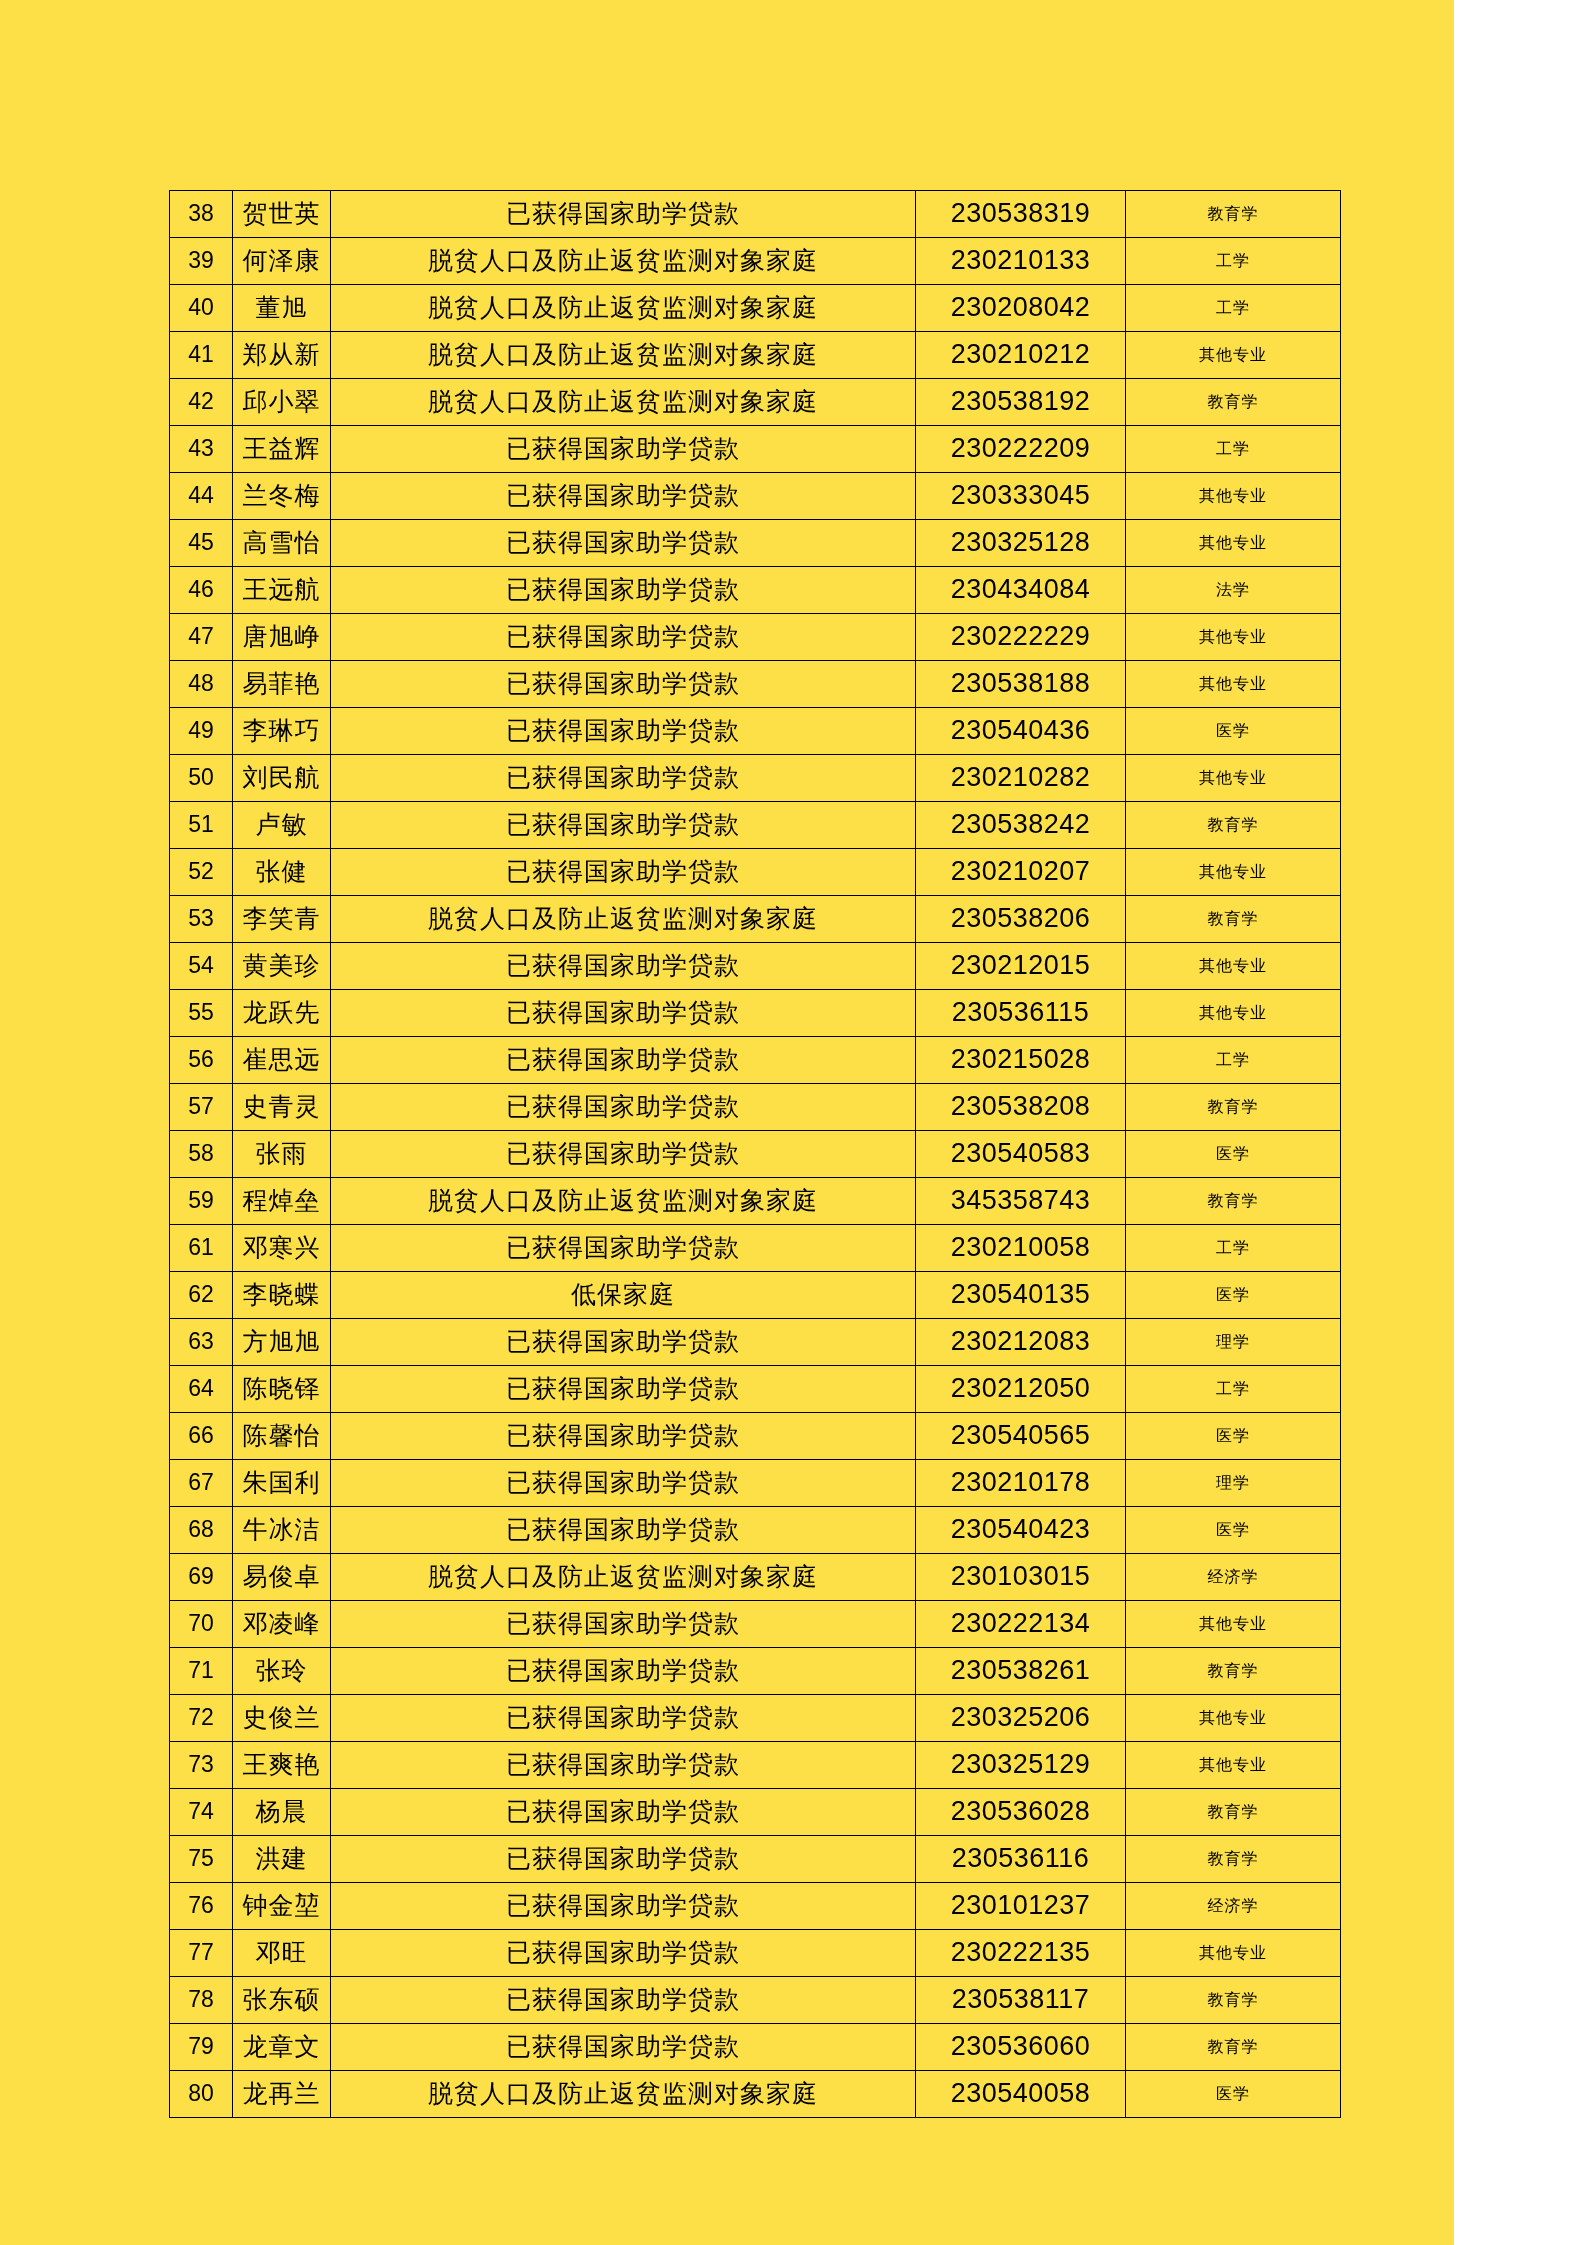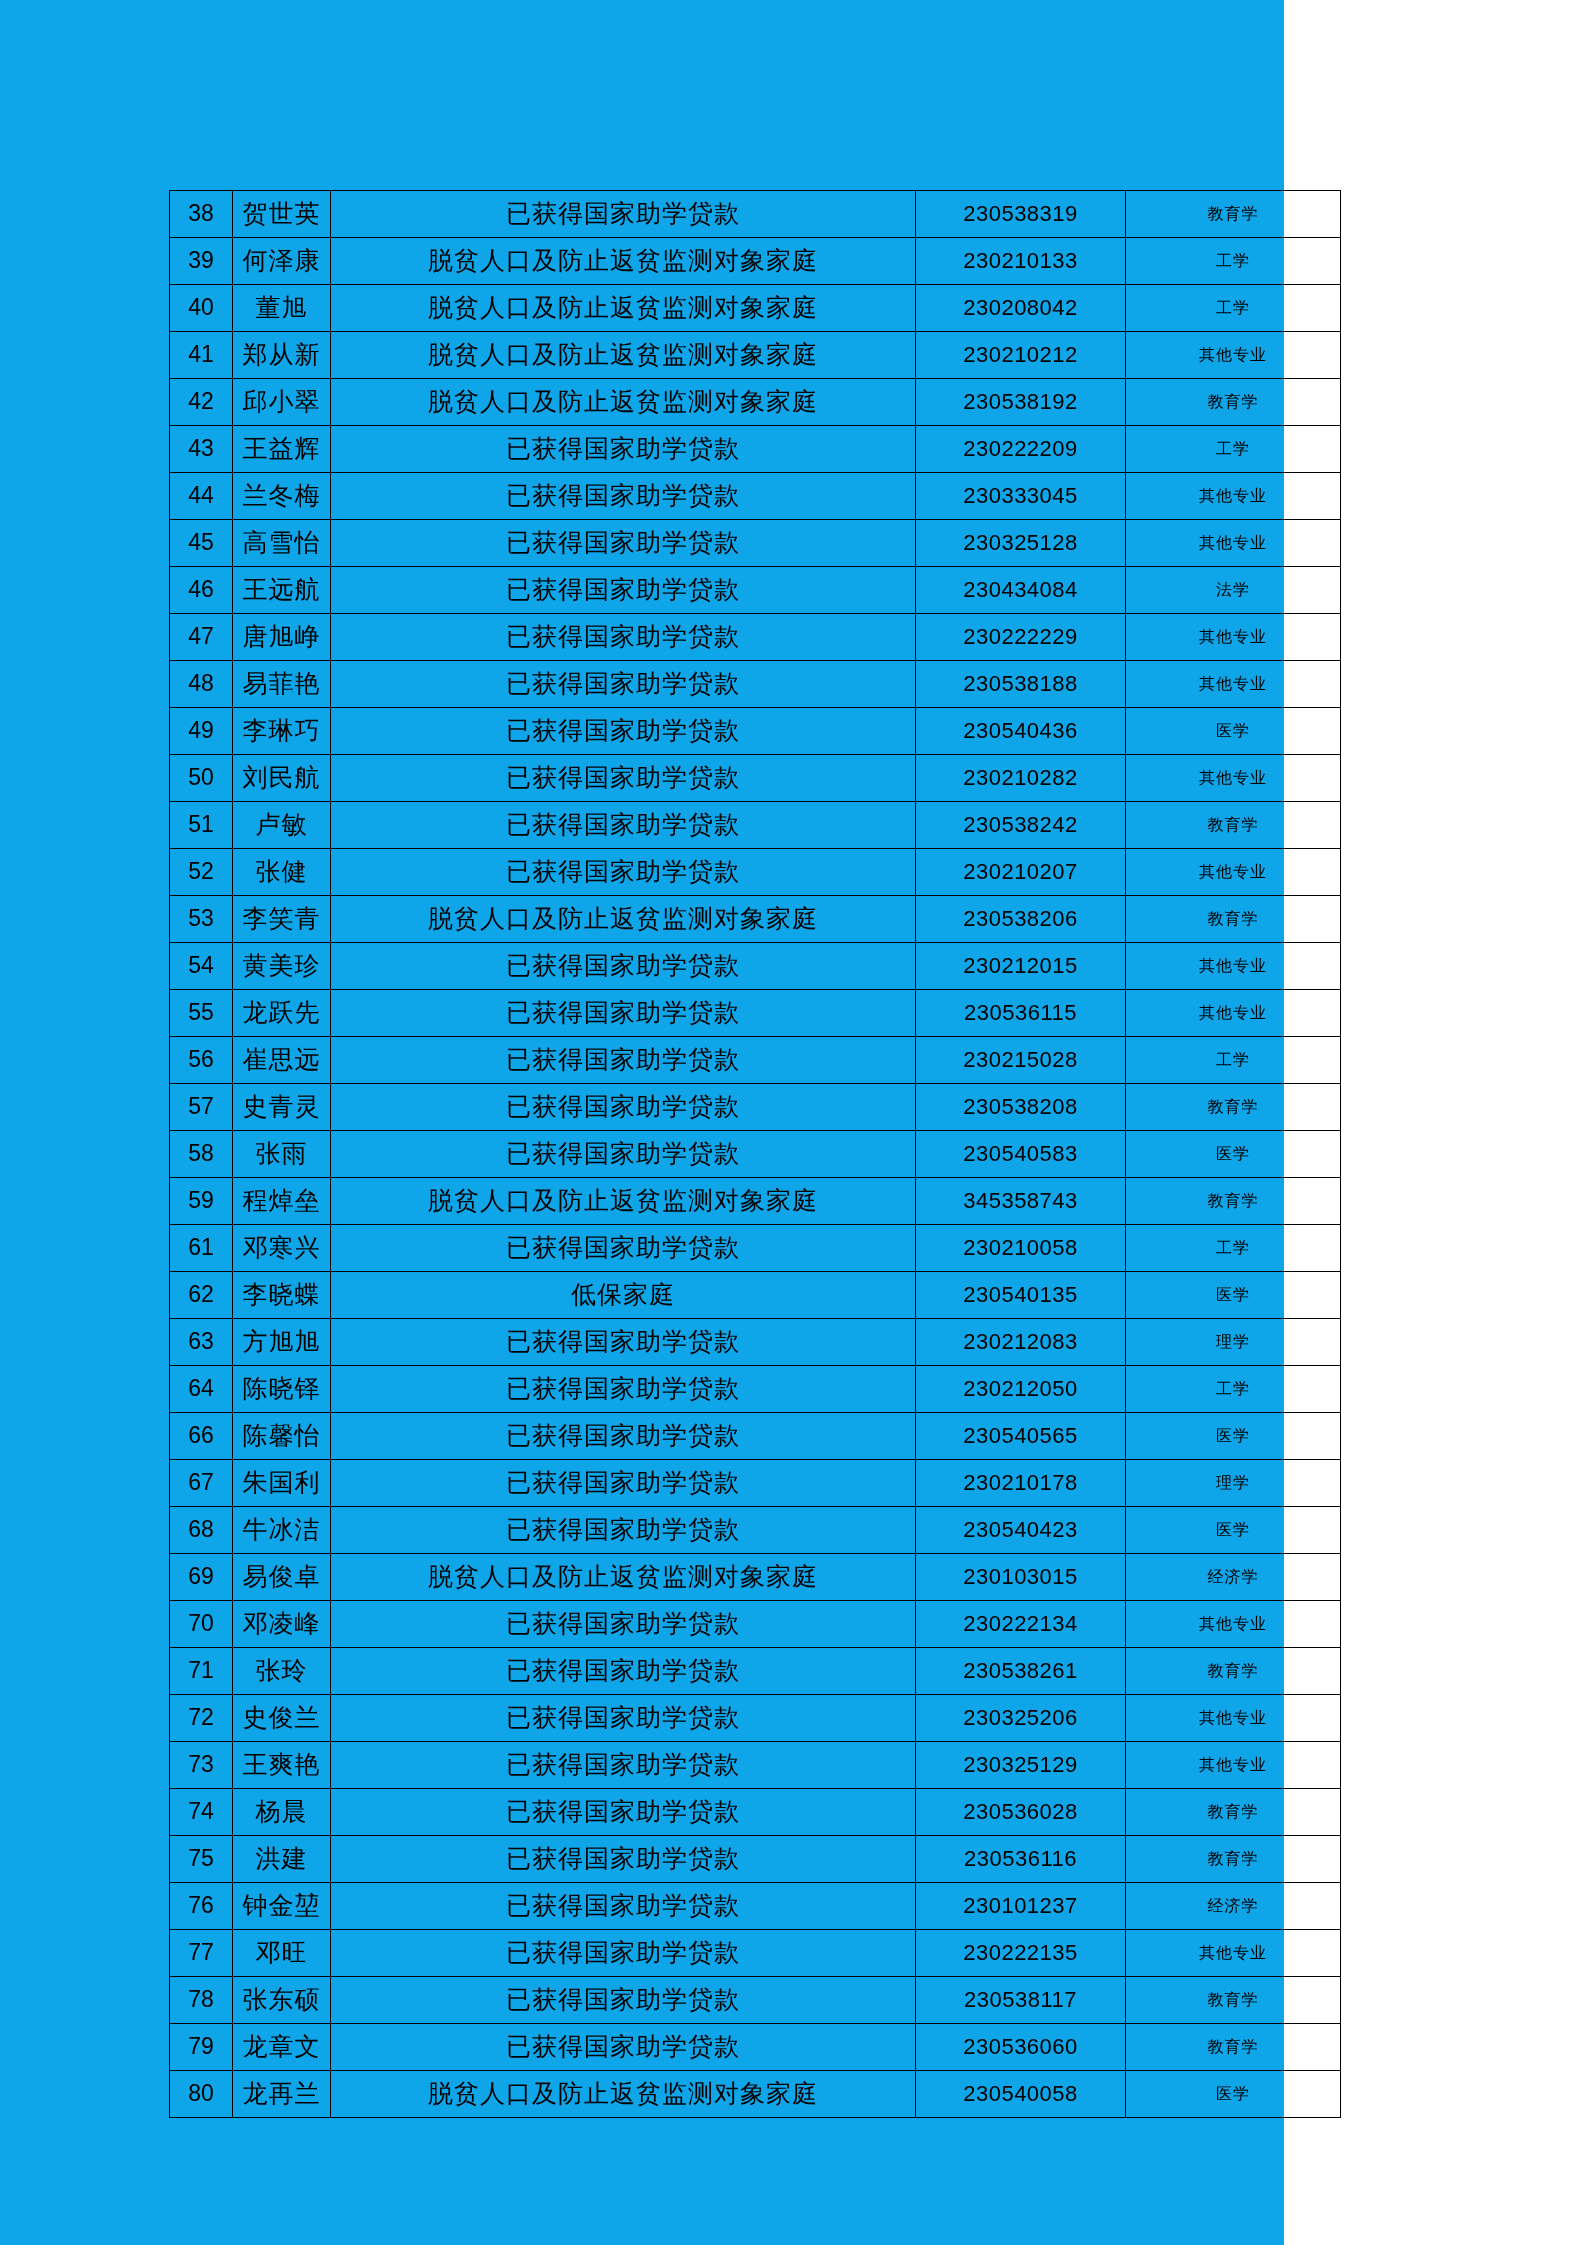--- a/index.html
+++ b/index.html
@@ -13,23 +13,23 @@
     height: 2245px;
     font-family: "Liberation Serif", "DejaVu Serif", serif;
     color: #000000;
     position: relative;
     overflow: hidden;
   }
   .page {
     position: absolute;
     left: 0;
     top: 0;
-    width: 1284px;
+    width: 1454px;
     height: 2245px;
-    background: #0ea5e9;
+    background: #fde047;
     text-decoration: underline;
   }
   .table-wrap {
     position: absolute;
     left: 169px;
     top: 190px;
     width: 1171px;
   }
   table.roster {
     border-collapse: collapse;
@@ -61,21 +61,21 @@
   td.name {
     font-size: 25px;
     letter-spacing: 1px;
   }
   td.type {
     font-size: 25px;
     letter-spacing: 1px;
   }
   td.sid {
     font-family: "Liberation Sans", "DejaVu Sans", sans-serif;
-    font-size: 22px;
+    font-size: 27px;
     letter-spacing: 0.5px;
   }
   td.major {
     font-size: 16px;
     letter-spacing: 1px;
   }
 </style>
 </head>
 <body>
 

